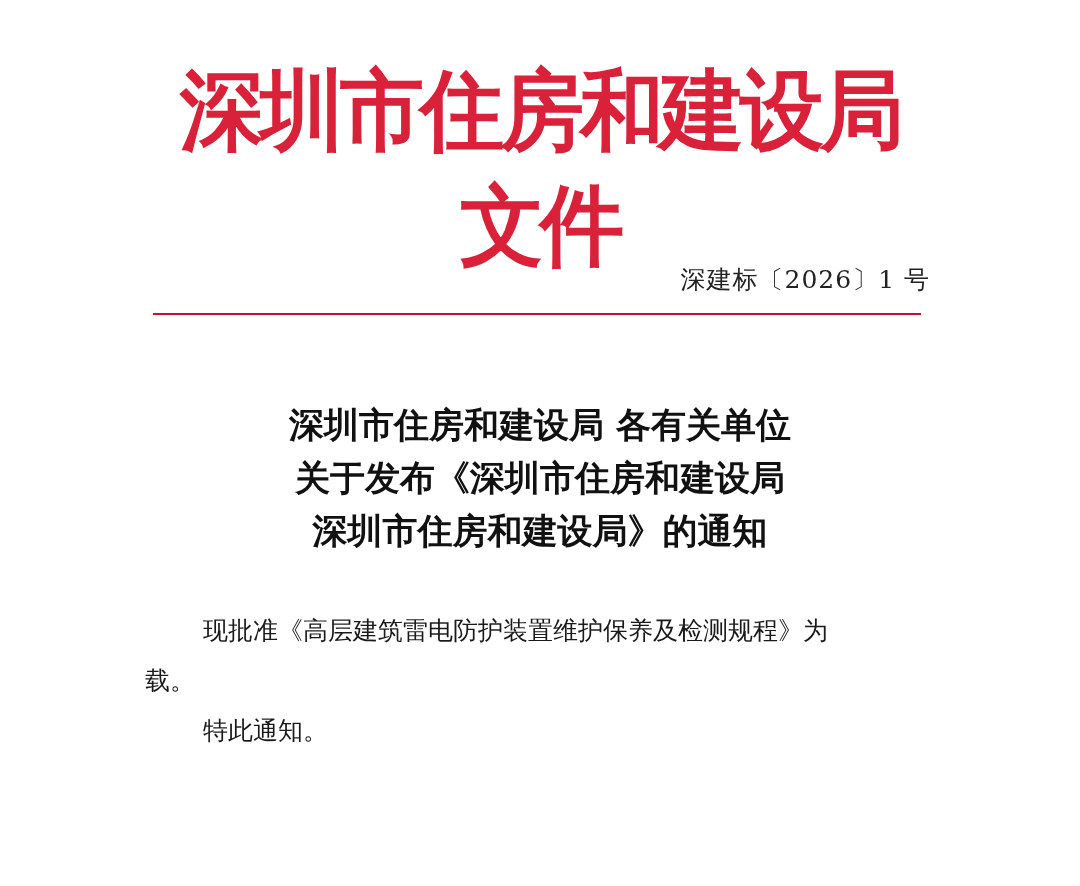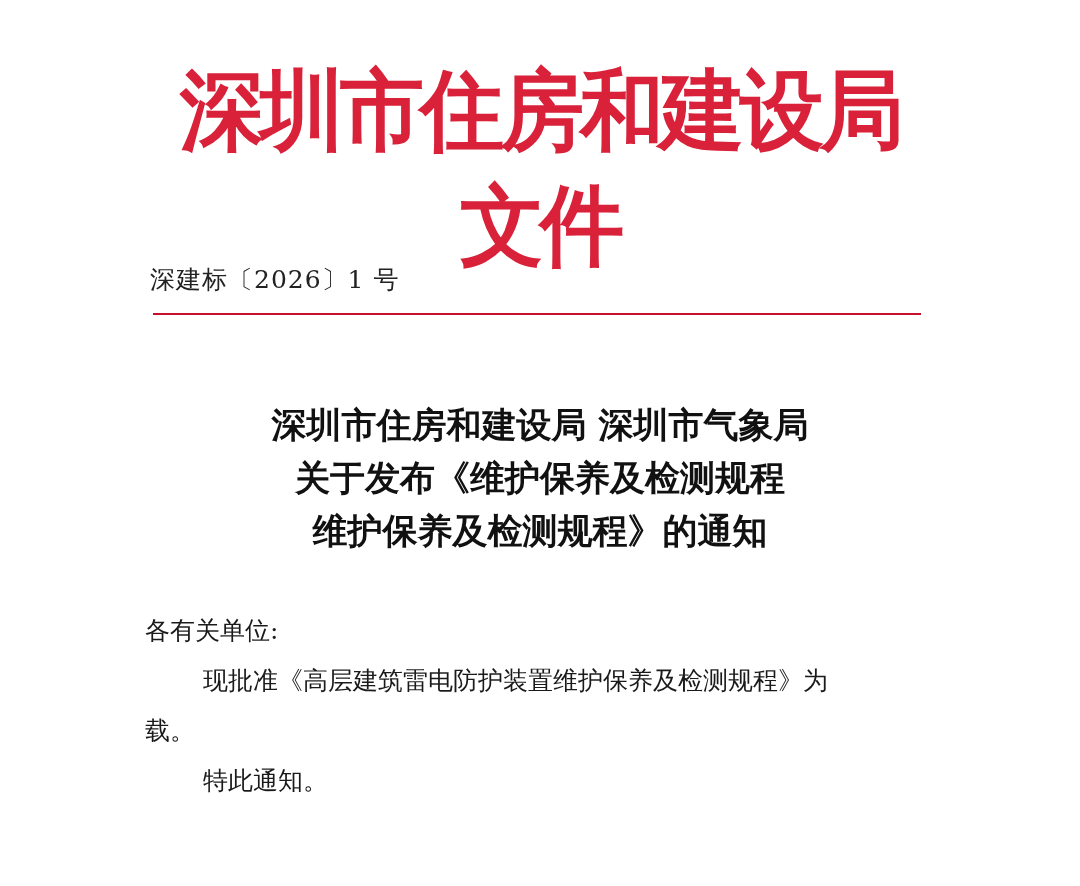--- a/index.html
+++ b/index.html
@@ -27,21 +27,21 @@
       line-height: 110px;
       letter-spacing: -4px;
       color: #d9213a;
       transform: scaleY(1.05);
     }
     .doc-number {
       position: absolute;
       left: 150px;
       top: 262px;
       width: 780px;
-      text-align: left;
+      text-align: right;
       font-size: 25px;
       line-height: 36px;
       letter-spacing: 1px;
       color: #222;
     }
     .red-rule {
       position: absolute;
       left: 153px;
       top: 313px;
       width: 768px;
@@ -78,23 +78,22 @@
 </head>
 <body>
 
 <div class="masthead">深圳市住房和建设局文件</div>
 
 <div class="doc-number">深建标〔2026〕1 号</div>
 
 <div class="red-rule"></div>
 
 <div class="title">
-  <span class="line">深圳市住房和建设局  深圳市气象局</span>
-  <span class="line">关于发布《维护保养及检测规程</span>
-  <span class="line">维护保养及检测规程》的通知</span>
+  <span class="line">深圳市住房和建设局  各有关单位</span>
+  <span class="line">关于发布《深圳市住房和建设局</span>
+  <span class="line">深圳市住房和建设局》的通知</span>
 </div>
 
 <div class="body-text">
-  <p>各有关单位:</p>
   <p class="indent">现批准《高层建筑雷电防护装置维护保养及检测规程》为</p>
   <p>载。</p>
   <p class="indent">特此通知。</p>
 </div>
 
 </body></html>

